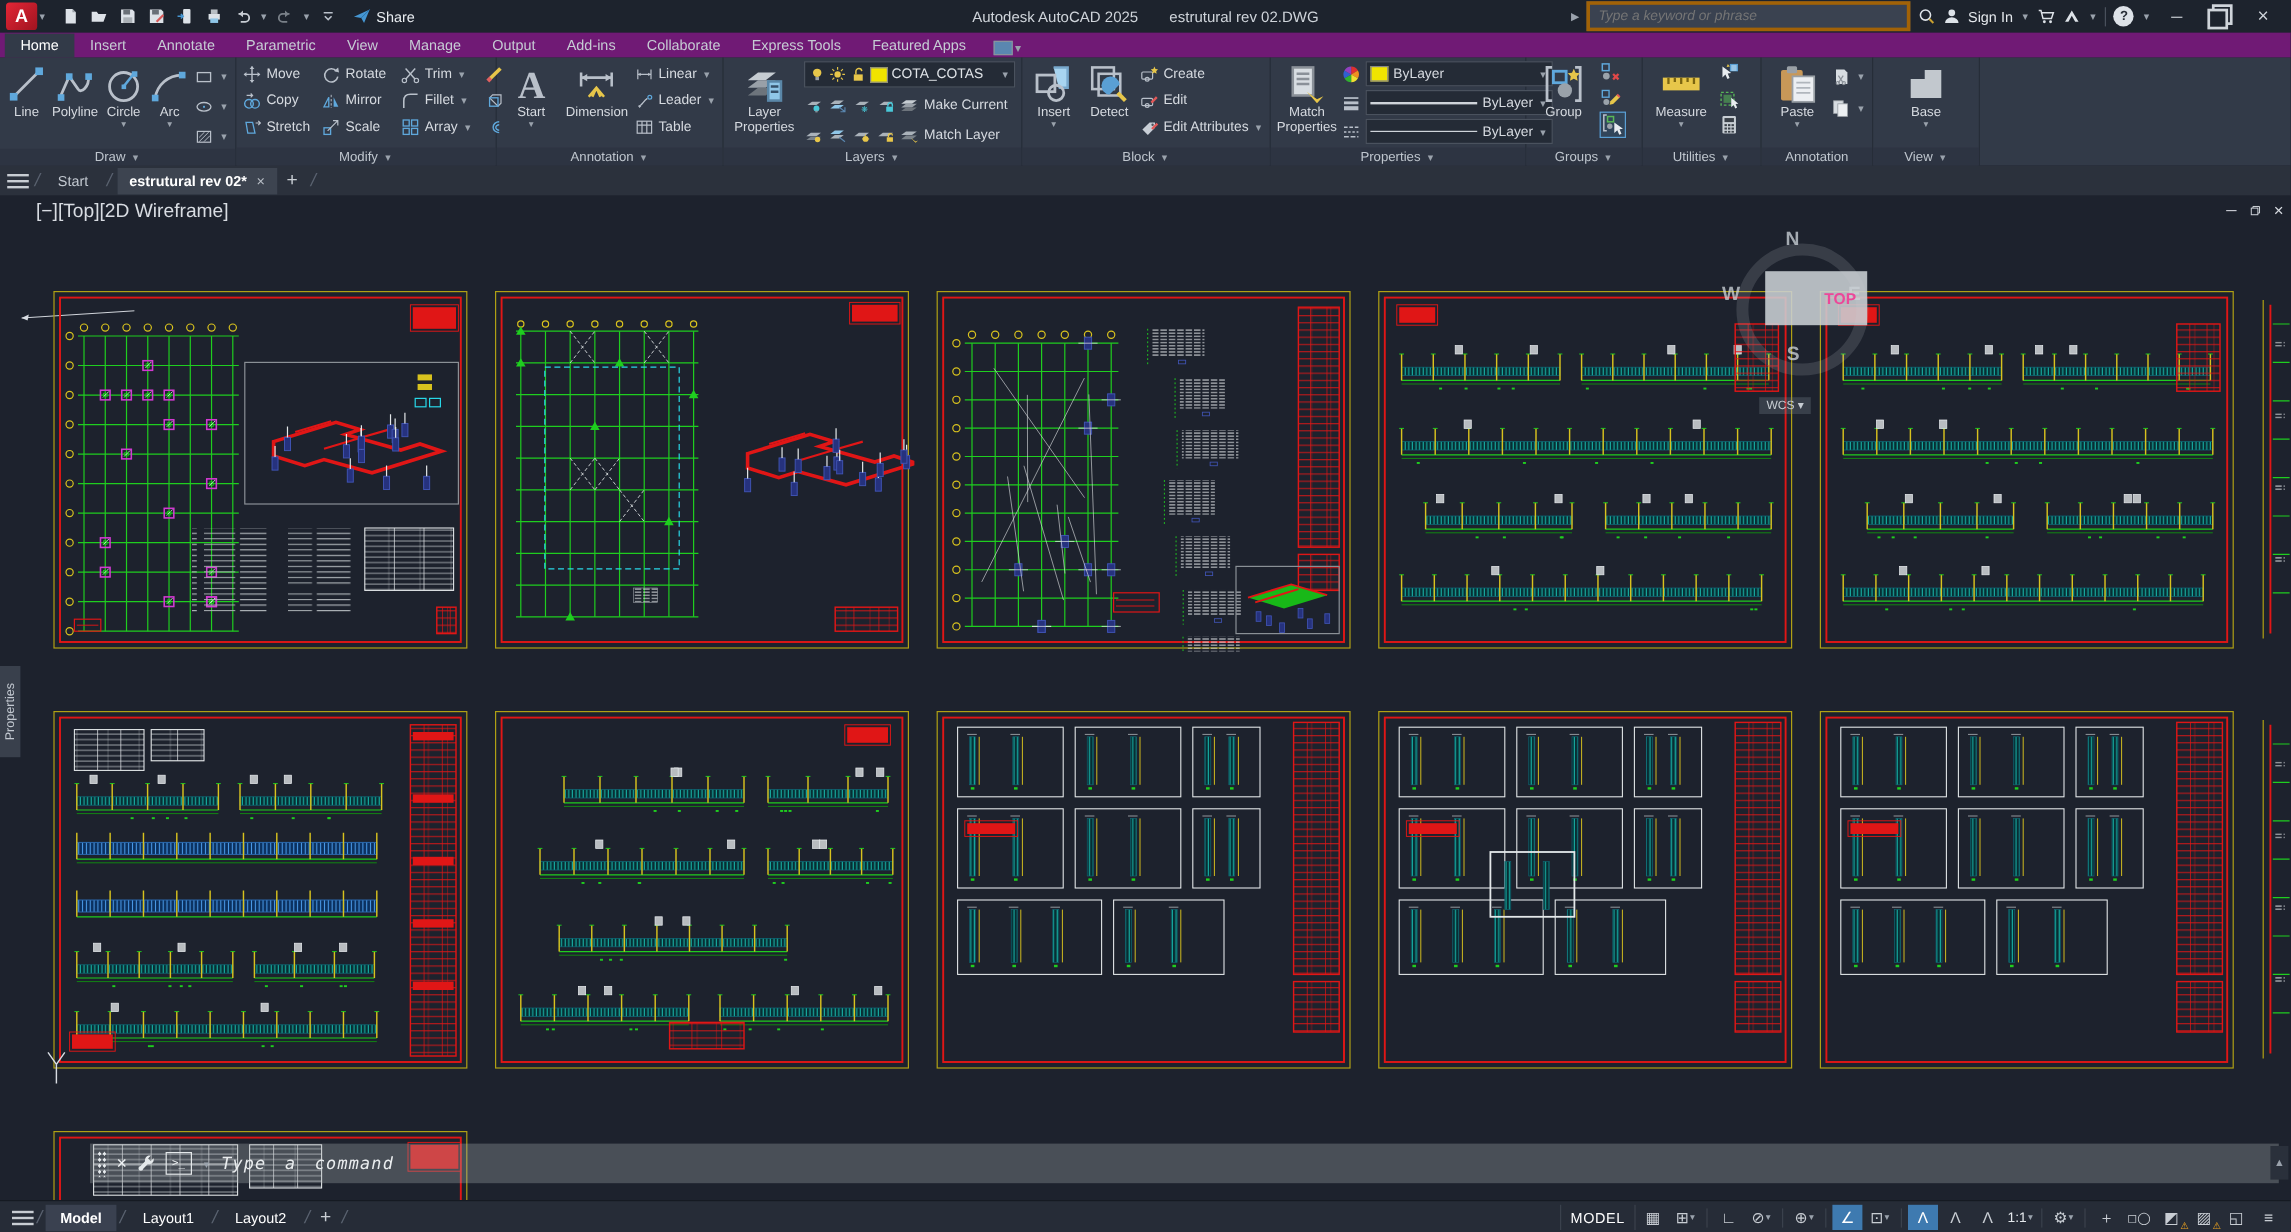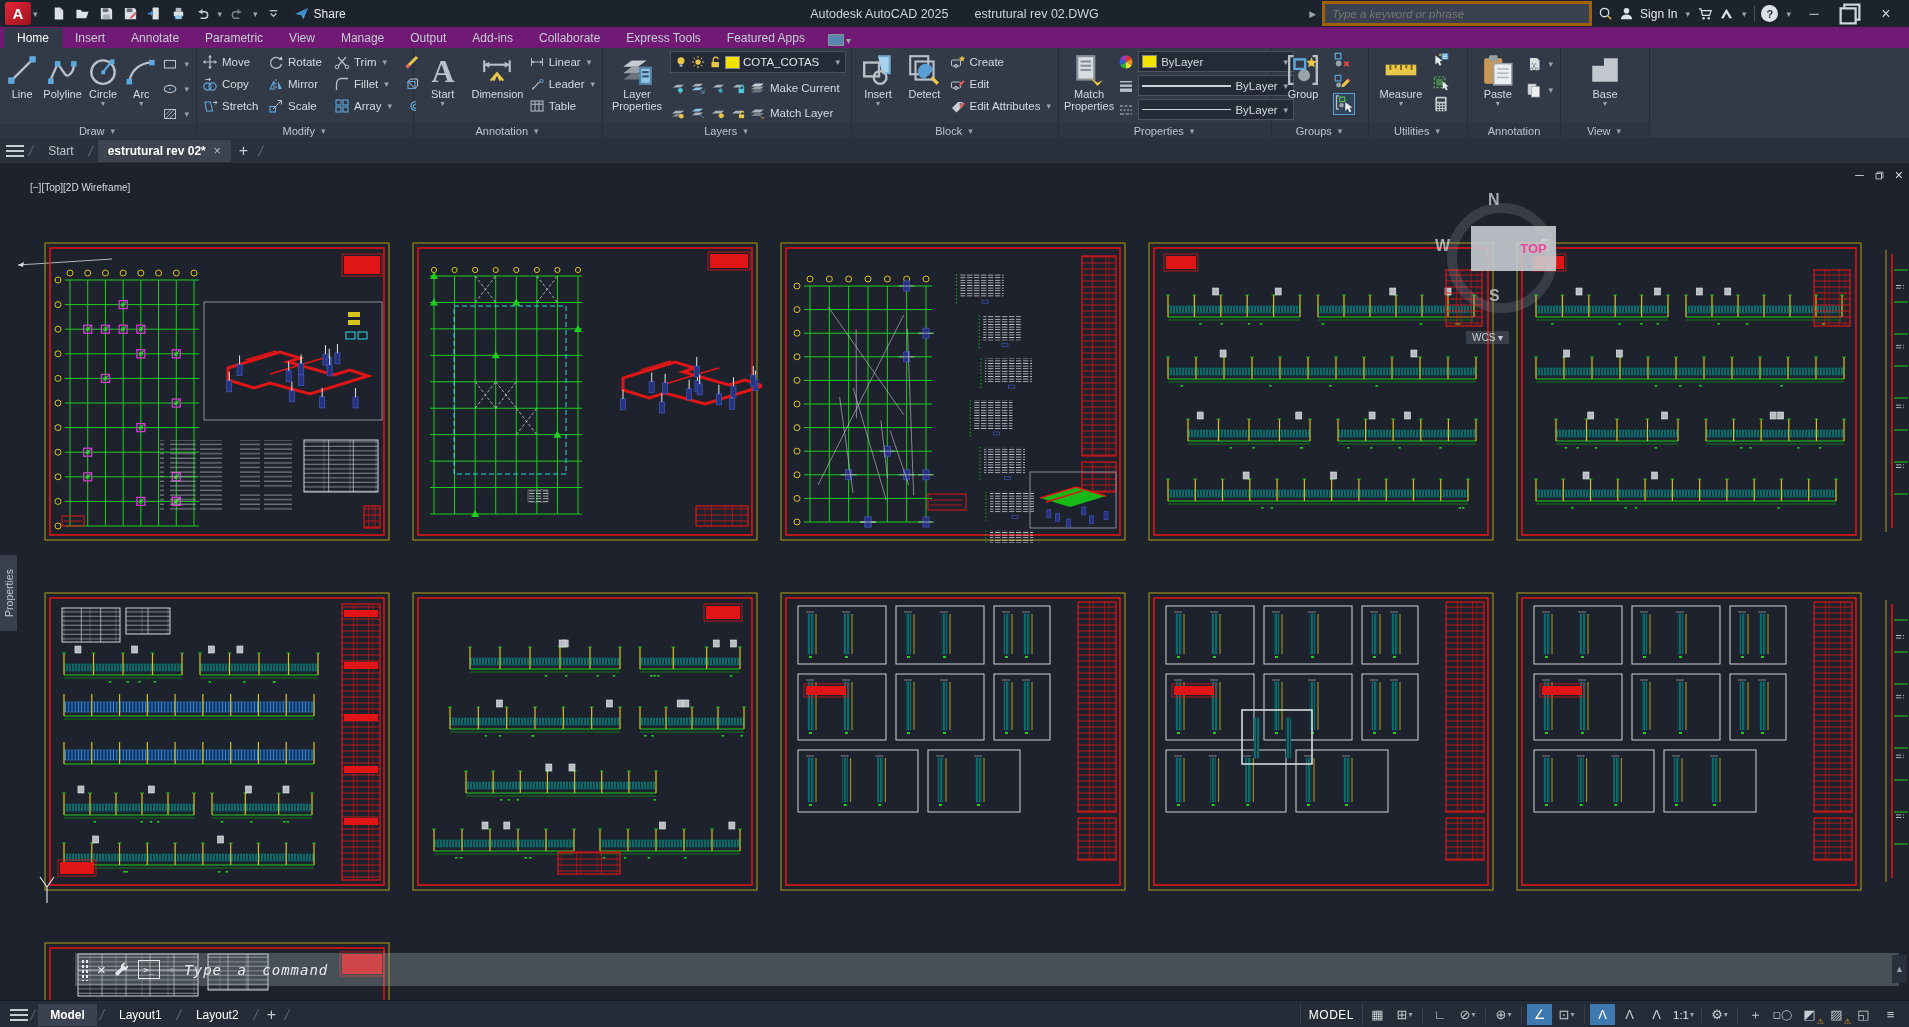--- a/index.html
+++ b/index.html
@@ -66,21 +66,21 @@
   .ftabs{height:25px;background:#2b313c;display:flex;align-items:center;gap:2px;padding-left:6px;}
   .hbi{display:inline-block;width:18px;}
   .hbi i{display:block;height:2px;background:#c8cdd3;margin:3px 0;}
   .slash{color:#5a6270;font-size:15px;margin:0 3px;transform:skewX(-12deg);}
   .ftab{padding:4px 10px;color:#c2c8d0;font-size:12px;}
   .ftab.active{background:#3d4450;color:#fff;font-weight:bold;display:flex;align-items:center;gap:8px;}
   .ftab .x{font-weight:normal;color:#b8bec6;}
   .fplus{font-size:16px;color:#c8cdd3;padding:0 6px;}
   
   .canvas{position:relative;width:1909px;height:837px;background:#1d222d;}
-  .vplabel{position:absolute;left:30px;top:19px;color:#d8dce2;font-size:10px;}
+  .vplabel{position:absolute;left:30px;top:5px;color:#d8dce2;font-size:16px;}
   .vpctrl{position:absolute;right:6px;top:4px;display:flex;gap:10px;color:#d8dce2;font-size:12px;align-items:center;}
   .vpctrl svg{width:11px;height:11px;}
   .proptab{position:absolute;left:0;top:392px;width:17px;height:76px;background:#39404c;
     display:flex;align-items:center;justify-content:center;}
   .proptab span{transform:rotate(-90deg);font-size:10.5px;color:#c2c8d0;white-space:nowrap;}
   
   .vcube{position:absolute;left:1442px;top:32px;width:104px;height:150px;}
   .vring{position:absolute;left:5px;top:8px;width:90px;height:90px;border-radius:50%;border:10px solid rgba(200,206,212,0.16);}
   .vl{position:absolute;color:rgba(210,216,222,0.75);font-weight:bold;font-size:16px;}
   .vtop{position:absolute;left:29px;top:31px;width:45px;height:45px;background:rgba(202,207,212,0.88);

